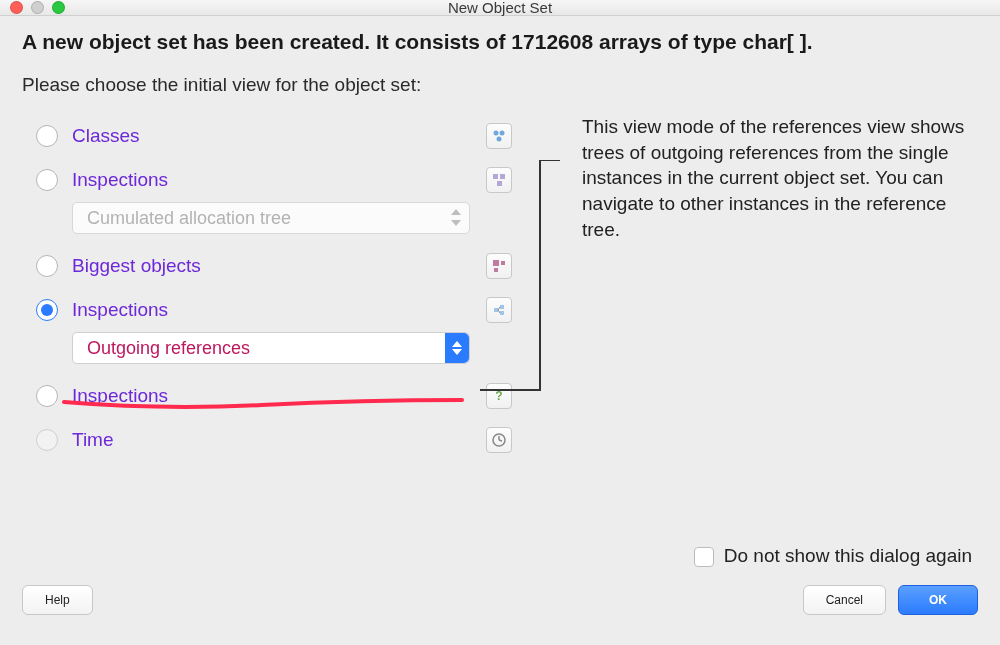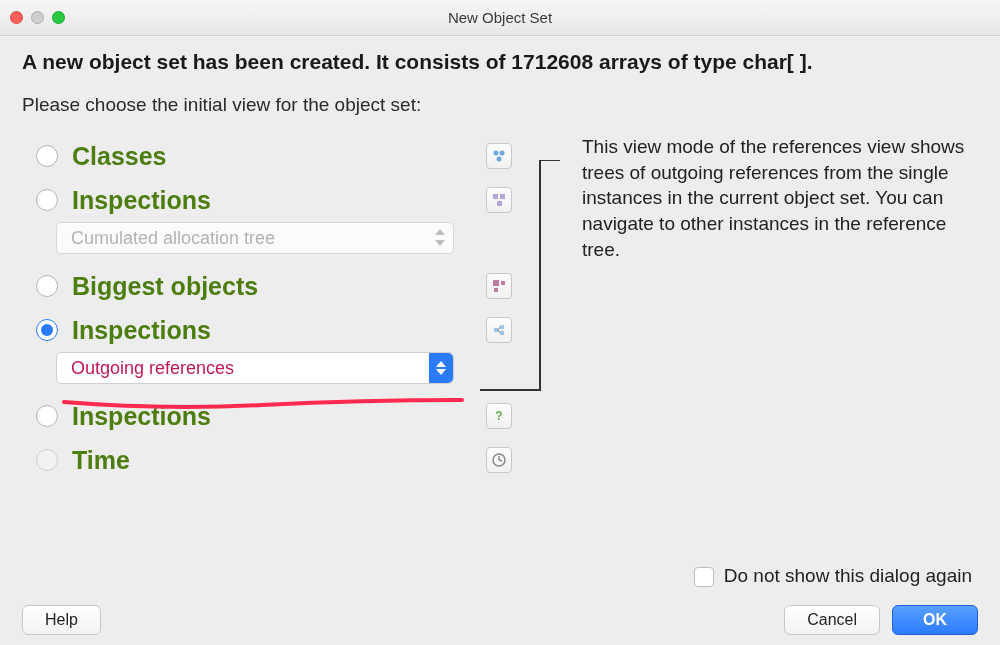--- a/index.html
+++ b/index.html
@@ -5,21 +5,21 @@
   * { box-sizing: border-box; margin: 0; padding: 0; }
   body {
     font-family: -apple-system, "Helvetica Neue", Helvetica, Arial, sans-serif;
     background: #ededed;
     width: 1000px;
     height: 645px;
     overflow: hidden;
     position: relative;
   }
   .titlebar {
-    height: 36px;
+    height: 16px;
     background: linear-gradient(#f6f6f6, #e8e8e8);
     border-bottom: 1px solid #d0d0d0;
     display: flex;
     align-items: center;
     position: relative;
   }
   .traffic-lights {
     display: flex;
     gap: 8px;
     margin-left: 10px;
@@ -60,32 +60,32 @@
   }
   .radio {
     width: 22px; height: 22px; border-radius: 50%;
     border: 1.5px solid #b5b5b5; background: #fff;
     display: inline-flex; align-items: center; justify-content: center;
     margin-right: 14px;
   }
   .radio.selected { border-color: #2b7bff; background: #fff; }
   .radio.disabled { background: #f2f2f2; border-color: #cfcfcf; }
   .radio-dot { width: 12px; height: 12px; border-radius: 50%; background: #2b7bff; }
-  .opt-label { font-size: 25px; color: #4d7c0f; flex: 1; font-weight: bold; }
+  .opt-label { font-size: 19px; color: #6d28d9; flex: 1; }
   .icon-btn {
     width: 26px; height: 26px;
     border: 1px solid #c8c8c8;
     background: linear-gradient(#fdfdfd,#f1f1f1);
     border-radius: 4px;
     display: flex; align-items: center; justify-content: center;
     margin-right: 10px;
   }
   .icon-btn svg { width: 16px; height: 16px; }
   .sub-select {
-    margin-left: 34px;
+    margin-left: 50px;
     width: 398px;
     height: 32px;
     display: flex;
     align-items: center;
     border: 1px solid #d8d8d8;
     border-radius: 5px;
     background: #fbfbfb;
     padding-left: 14px;
     font-size: 18px;
     color: #b3b3b3;
@@ -138,21 +138,21 @@
   }
   .checkbox {
     width: 20px; height: 20px; border: 1.5px solid #bcbcbc; border-radius: 4px;
     background: #fff; margin-right: 10px;
   }
   .dont-show-label { font-size: 19px; color: #222; }
   .button-row {
     display: flex; align-items: center;
   }
   .btn {
-    height: 30px; padding: 0 22px; font-size: 16px;
+    height: 30px; padding: 0 22px; font-size: 12px;
     border: 1px solid #c8c8c8; border-radius: 6px;
     background: linear-gradient(#ffffff,#f3f3f3);
     color: #222;
     display:flex; align-items:center; justify-content:center;
   }
   .btn-primary {
     background: linear-gradient(#5aa0ff,#2b7bff);
     border-color: #1f5fe0; color: #fff; font-weight: 700;
     padding: 0 30px;
   }

